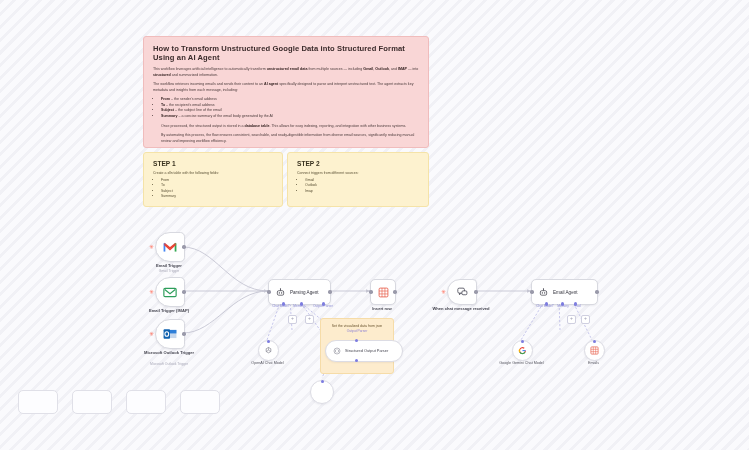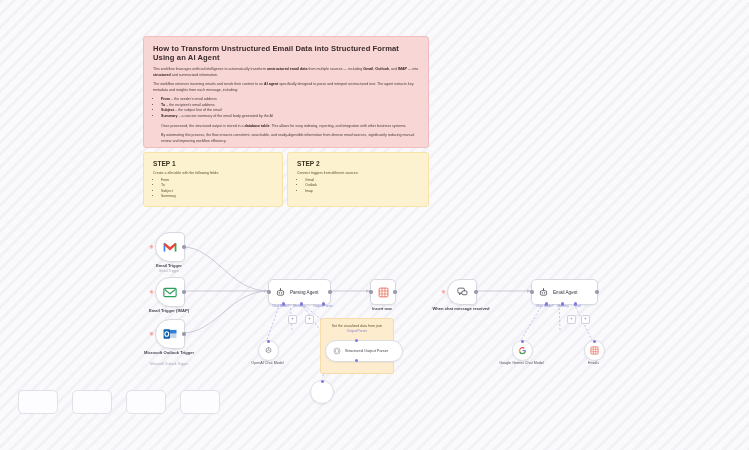--- a/index.html
+++ b/index.html
@@ -153,21 +153,21 @@
       <path d="M333 352 L 322 378"></path>
     </g>
     <g fill="#c5c5d2">
       <polygon points="370,291 366,289.3 366,292.7"></polygon>
       <polygon points="531,291 527,289.3 527,292.7"></polygon>
       <polygon points="268,291 264,289.3 264,292.7"></polygon>
     </g>
   </svg>
 
   <div class="note note-pink">
-    <div class="note-title">How to Transform Unstructured Email Data into Structured Format Using an AI Agent</div>
+    <div class="note-title">How to Transform Unstructured Google Data into Structured Format Using an AI Agent</div>
     <p class="note-p">
       <span>This workflow leverages artificial intelligence to automatically transform </span><b>unstructured email data</b><span> from multiple sources — including </span><b>Gmail</b><span>, </span><b>Outlook</b><span>, and </span><b>IMAP</b><span> — into </span><b>structured</b><span> and summarized information.</span>
     </p>
     <p class="note-p">
       <span>The workflow retrieves incoming emails and sends their content to an </span><b>AI agent</b><span> specifically designed to parse and interpret unstructured text. The agent extracts key metadata and insights from each message, including:</span>
     </p>
     <ul class="note-ul">
       <li><b>From</b><span> – the sender's email address</span></li>
       <li><b>To</b><span> – the recipient's email address</span></li>
       <li><b>Subject</b><span> – the subject line of the email</span></li>

